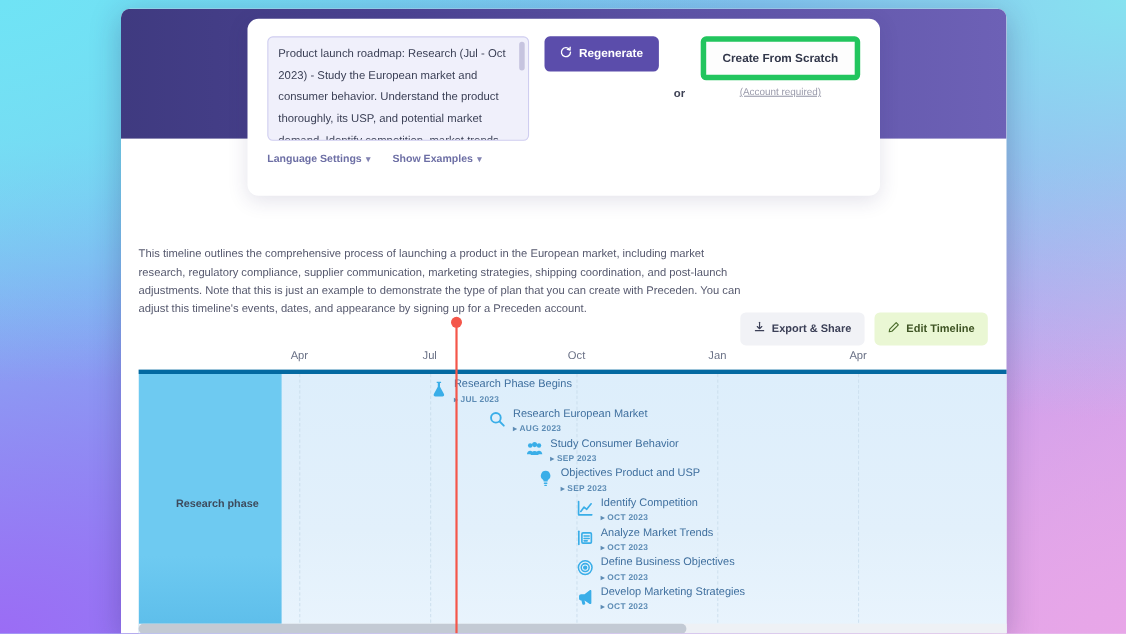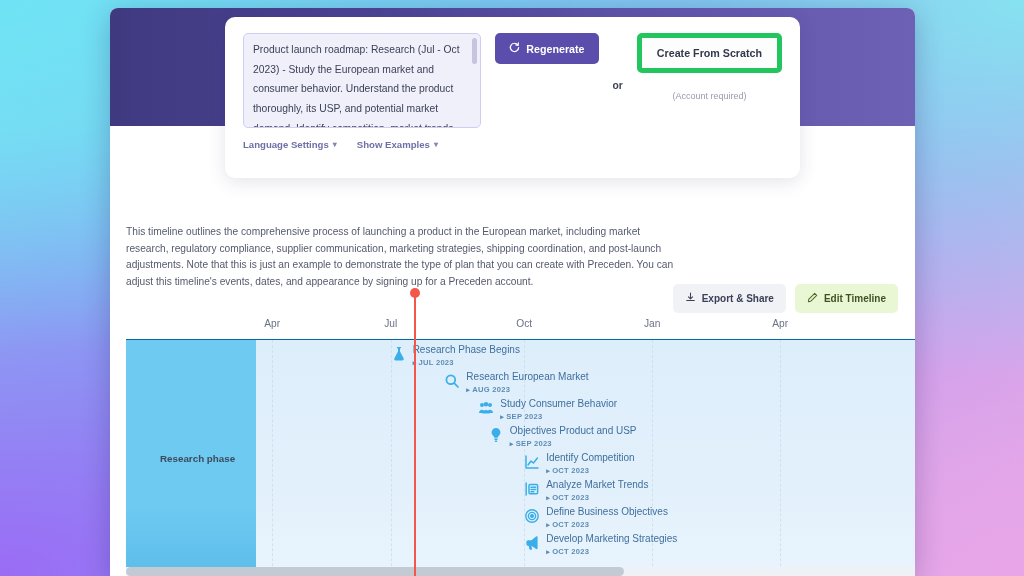--- a/index.html
+++ b/index.html
@@ -90,23 +90,24 @@
     background: #fdfdfd;
     color: #33384b;
     font-size: 10.7px; font-weight: bold;
     border: 5px solid #22c55e;
     border-radius: 5px;
     padding: 9px 15px;
     cursor: pointer;
     white-space: nowrap;
   }
   .account-note {
-    margin-top: 18px;
+    margin-top: 5px;
     font-size: 9px;
     color: #9a9bab;
+    text-decoration: underline;
   }
   .prompt-links {
     display: flex; gap: 20px;
     margin-top: 11px;
   }
   .prompt-link {
     font-size: 9.6px; font-weight: bold;
     color: #6d6fa5;
     cursor: pointer;
     display: inline-flex; align-items: center; gap: 4px;
@@ -158,21 +159,21 @@
 
   
   .timeline {
     position: absolute;
     left: 16px; top: 306px;
     width: 790px; height: 262px;
   }
   .axis {
     position: relative;
     height: 26px;
-    border-bottom: 1px solid #0369a1;
+    border-bottom: 4px solid #0369a1;
   }
   .axis-label {
     position: absolute;
     top: 4px;
     font-size: 10.2px;
     color: #6a7186;
     transform: translateX(-50%);
   }
   .tl-body {
     position: relative;

